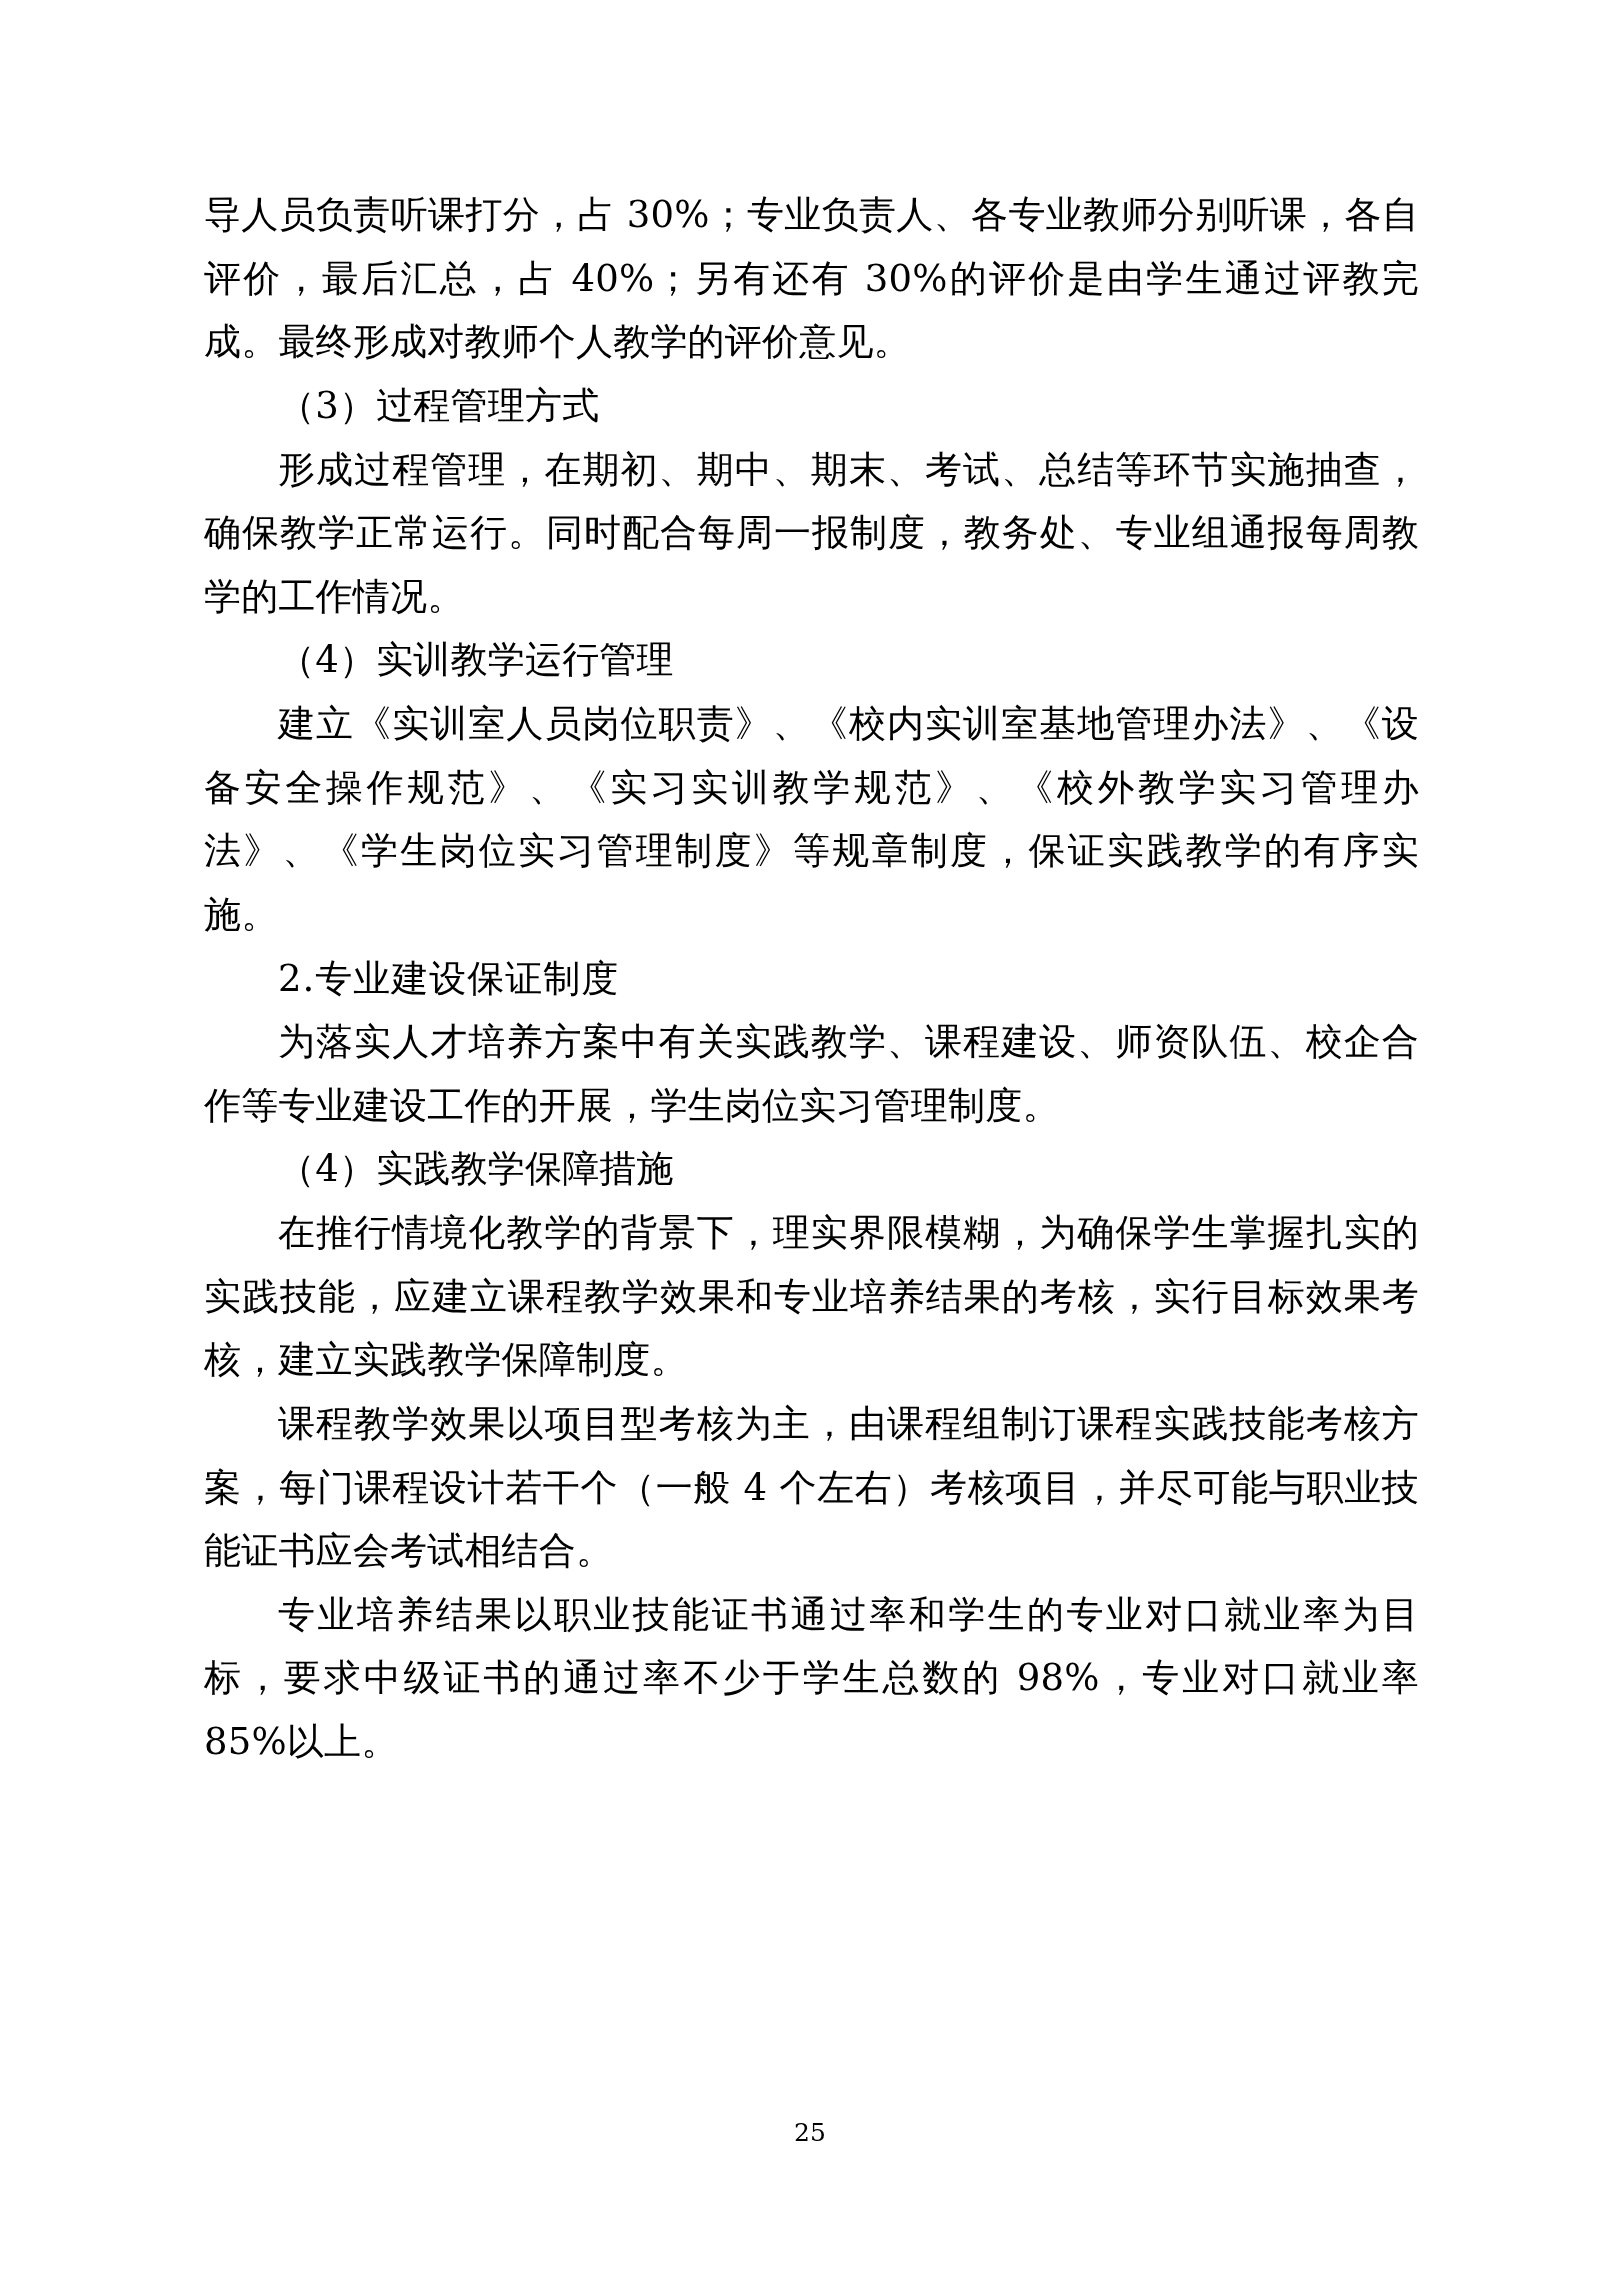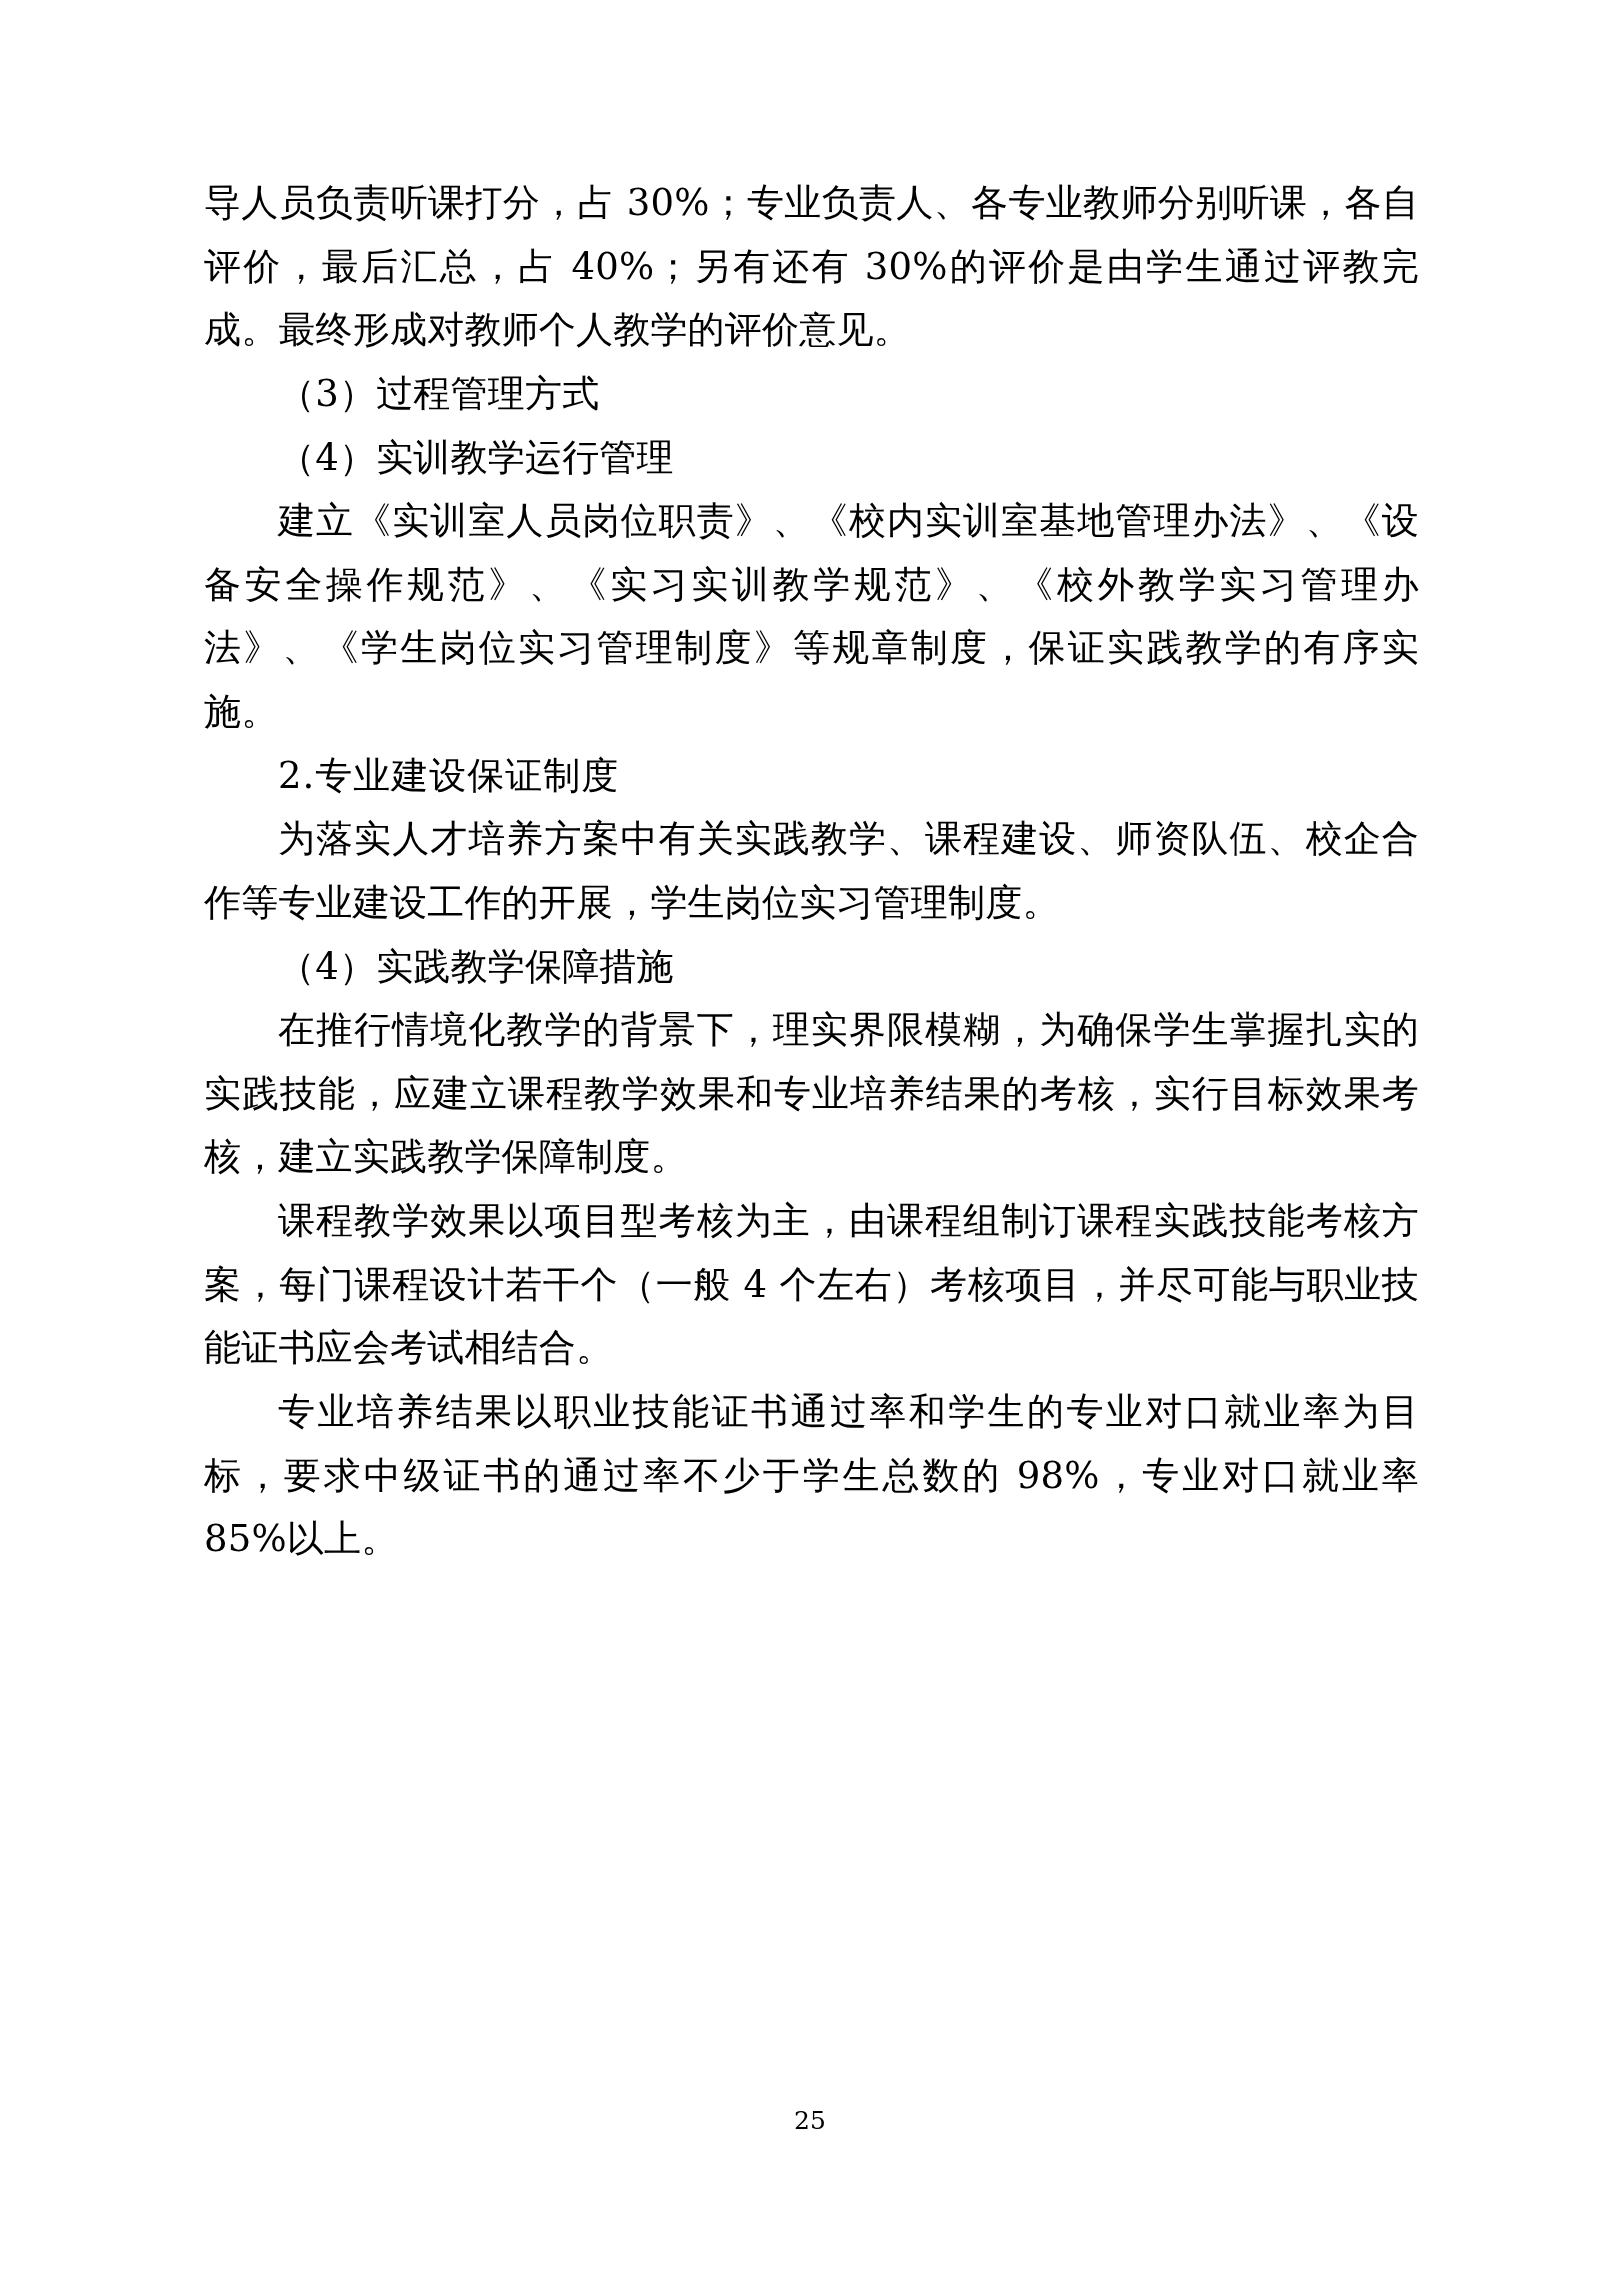--- a/index.html
+++ b/index.html
@@ -5,21 +5,21 @@
   html, body {
     margin: 0;
     padding: 0;
     background: #ffffff;
   }
   .page {
     position: relative;
     width: 1620px;
     height: 2126px;
     background: #ffffff;
-    margin: 4px auto;
+    margin: 16px auto;
     box-sizing: border-box;
     font-family: "DejaVu Serif", serif;
     color: #000000;
   }
   .content {
     position: absolute;
     left: 204px;
     top: 167px;
     width: 1215px;
   }
@@ -52,20 +52,21 @@
 </head>
 <body>
 
 <div class="page">
   <div class="content">
 
     <p class="plain">导人员负责听课打分，占 30%；专业负责人、各专业教师分别听课，各自评价，最后汇总，占 40%；另有还有 30%的评价是由学生通过评教完成。最终形成对教师个人教学的评价意见。</p>
 
     <p class="indent">（3）过程管理方式</p>
 
+    <p class="indent">形成过程管理，在期初、期中、期末、考试、总结等环节实施抽查，确保教学正常运行。同时配合每周一报制度，教务处、专业组通报每周教学的工作情况。</p>
 
     <p class="indent">（4）实训教学运行管理</p>
 
     <p class="indent">建立《实训室人员岗位职责》、《校内实训室基地管理办法》、《设备安全操作规范》、《实习实训教学规范》、《校外教学实习管理办法》、《学生岗位实习管理制度》等规章制度，保证实践教学的有序实施。</p>
 
     <p class="heading">2.专业建设保证制度</p>
 
     <p class="indent">为落实人才培养方案中有关实践教学、课程建设、师资队伍、校企合作等专业建设工作的开展，学生岗位实习管理制度。</p>
 
     <p class="indent">（4）实践教学保障措施</p>

